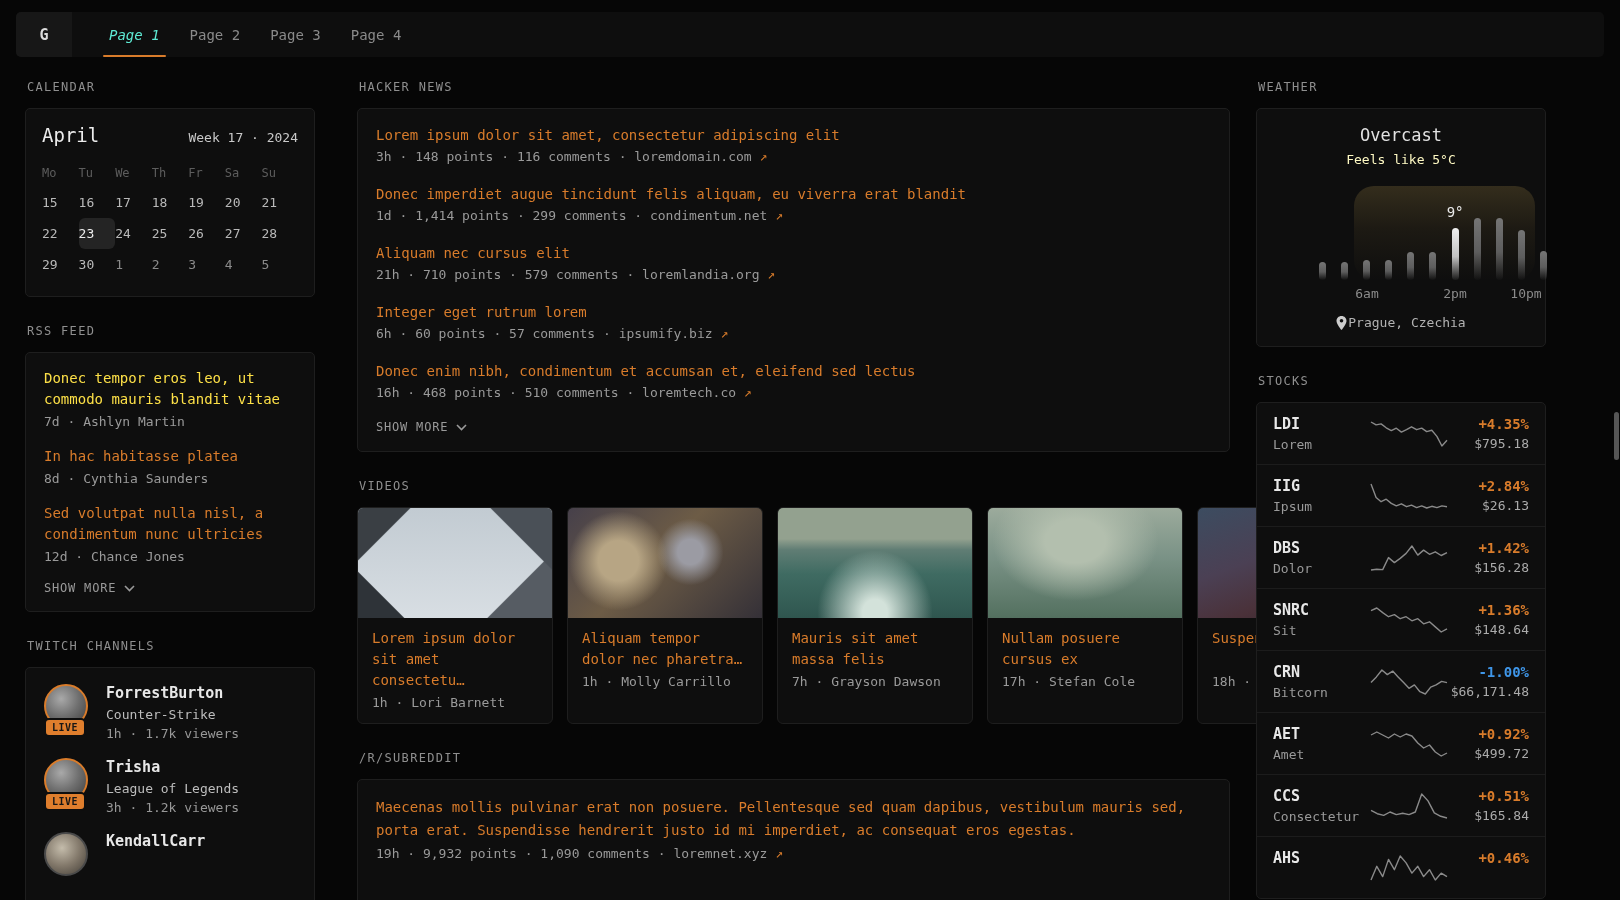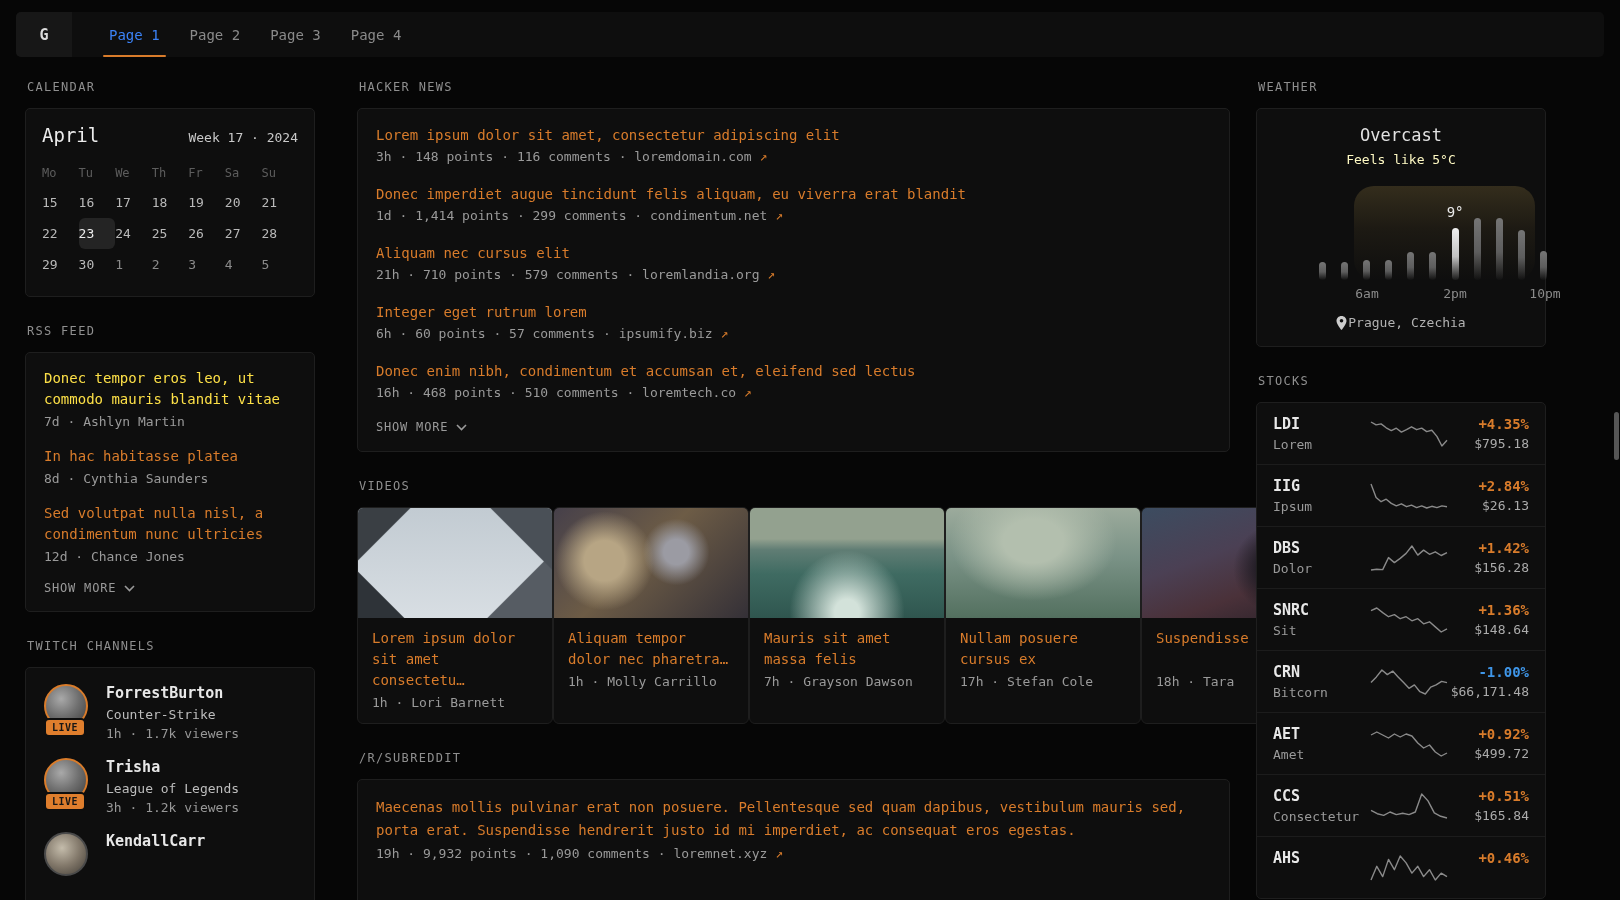--- a/index.html
+++ b/index.html
@@ -12,21 +12,21 @@
 
   
   .navbar { position:absolute; left:16px; top:12px; width:1588px; height:45px;
     background:#0e0e0e; border-radius:5px; display:flex; align-items:stretch; }
   .logo { width:56px; background:#171717; border-radius:5px 0 0 5px;
     display:flex; align-items:center; justify-content:center;
     color:#dcdcdc; font-weight:700; font-size:15px; }
   .tabs { display:flex; margin-left:22px; }
   .tab { position:relative; padding:0 15px; display:flex; align-items:center;
     font-size:14px; color:#8a8a8a; cursor:pointer; }
-  .tab.active { color:#3b82f6; }
+  .tab.active { color:#5eead4;font-style:italic; }
   .tab.active::after { content:""; position:absolute; left:9px; right:9px; bottom:0;
     height:2px; background:#d97c2b; border-radius:1px; }
 
   
   .col { position:absolute; top:80px; }
   #col-left  { left:25px;   width:290px; }
   #col-mid   { left:357px;  width:906px; }
   #col-right { left:1256px; width:290px; }
 
   .section-label { font-size:12px; letter-spacing:1.3px; color:#8f8f8f;
@@ -75,21 +75,21 @@
   
   .hn-card { padding:16px 18px 17px; }
   .hn-item { margin-bottom:20px; }
   .hn-title { font-size:14px; line-height:20px; color:#d97c2b; cursor:pointer; }
   .domain { color:#9a9a9a; }
   .arrow { color:#d97c2b; }
   .sub-card { padding:16px 18px; min-height:142px; }
   .sub-title { font-size:14px; line-height:23px; color:#d97c2b; cursor:pointer; }
 
   
-  .videos-row { display:flex; width:906px; overflow:hidden; }
+  .videos-row { display:flex; gap:14px; width:906px; overflow:hidden; }
   .video-card { width:196px; flex:none; background:#0e0e0e; border:1px solid #1e1e1e;
     border-radius:6px; overflow:hidden; cursor:pointer; }
   .thumb { height:110px; }
   .thumb.pillars-sky { background:
     linear-gradient(135deg,#3a3f44 0 17%,rgba(0,0,0,0) 17.5%),
     linear-gradient(225deg,#4a5057 0 20%,rgba(0,0,0,0) 20.5%),
     linear-gradient(45deg,#2e3338 0 15%,rgba(0,0,0,0) 15.5%),
     linear-gradient(315deg,#565c63 0 21%,rgba(0,0,0,0) 21.5%),
     linear-gradient(180deg,#c2cbd2,#d8dee3); }
   .thumb.camera-hands { background:
@@ -121,21 +121,21 @@
   .wbars { position:absolute; inset:0; display:flex; justify-content:space-between;
     align-items:flex-end; }
   .wbar { width:7px; border-radius:4px;
     background:linear-gradient(180deg,#757575 0%,#5d5d5d 55%,rgba(70,70,70,0.05) 100%); }
   .wbar.white { background:linear-gradient(180deg,#efefef 0%,#c2c2c2 55%,rgba(150,150,150,0.08) 100%); }
   .temp-label { position:absolute; transform:translateX(-50%); font-size:14px;
     color:#eaeaea; }
   .w-times { position:relative; margin:6px 0 0 62px; width:228px; height:16px;
     text-align:left; }
   .w-time { position:absolute; transform:translateX(-50%); font-size:13px; color:#8b8b8b; }
-  .tl-0 { left:48px; } .tl-1 { left:136px; } .tl-2 { left:226px;text-align:right; }
+  .tl-0 { left:48px; } .tl-1 { left:136px; } .tl-2 { left:207px;text-align:right; }
   .w-loc { margin-top:13px; font-size:13px; color:#b3b3b3;
     display:flex; align-items:center; justify-content:center; gap:1px; }
 
   
   .stocks-card { overflow:hidden; }
   .stock-row { display:flex; align-items:center; padding:12px 16px; cursor:pointer; }
   .stock-row + .stock-row { border-top:1px solid #1c1c1c; }
   .st-left { width:96px; flex:none; }
   .st-ticker { font-size:15px; font-weight:700; color:#e8e8e8; }
   .st-name { font-size:13px; color:#9a9a9a; margin-top:4px; min-height:15px; }

